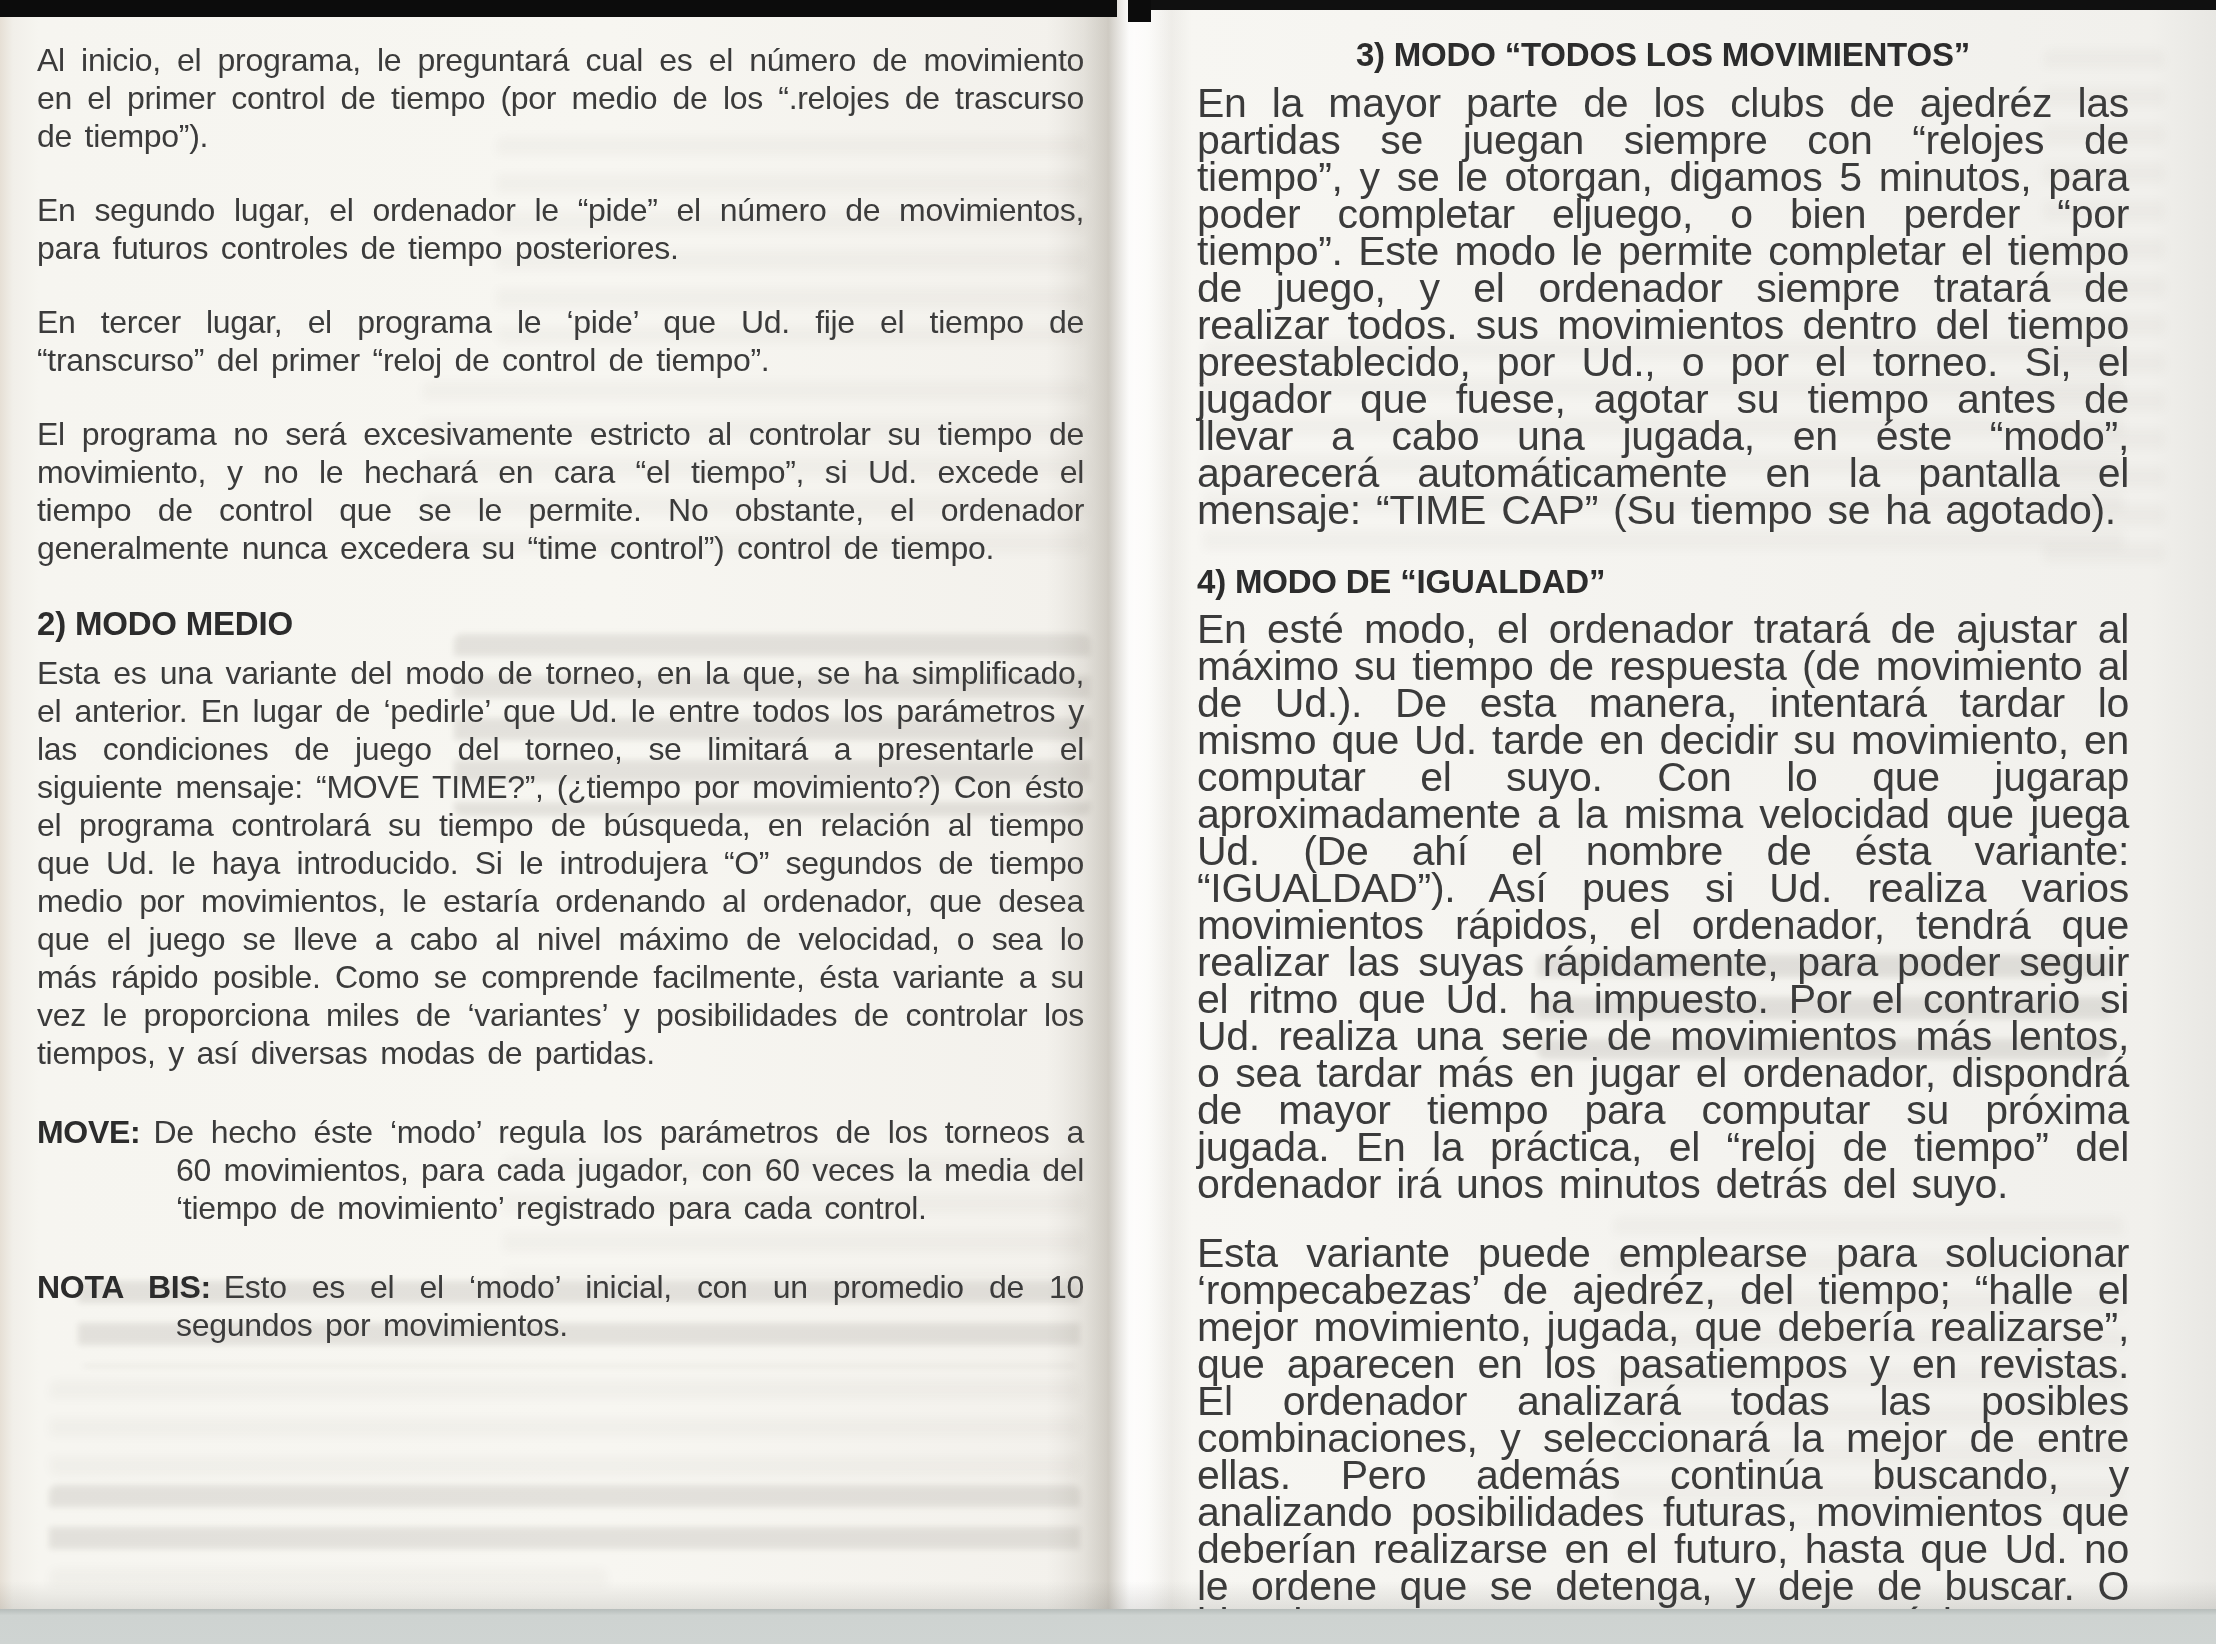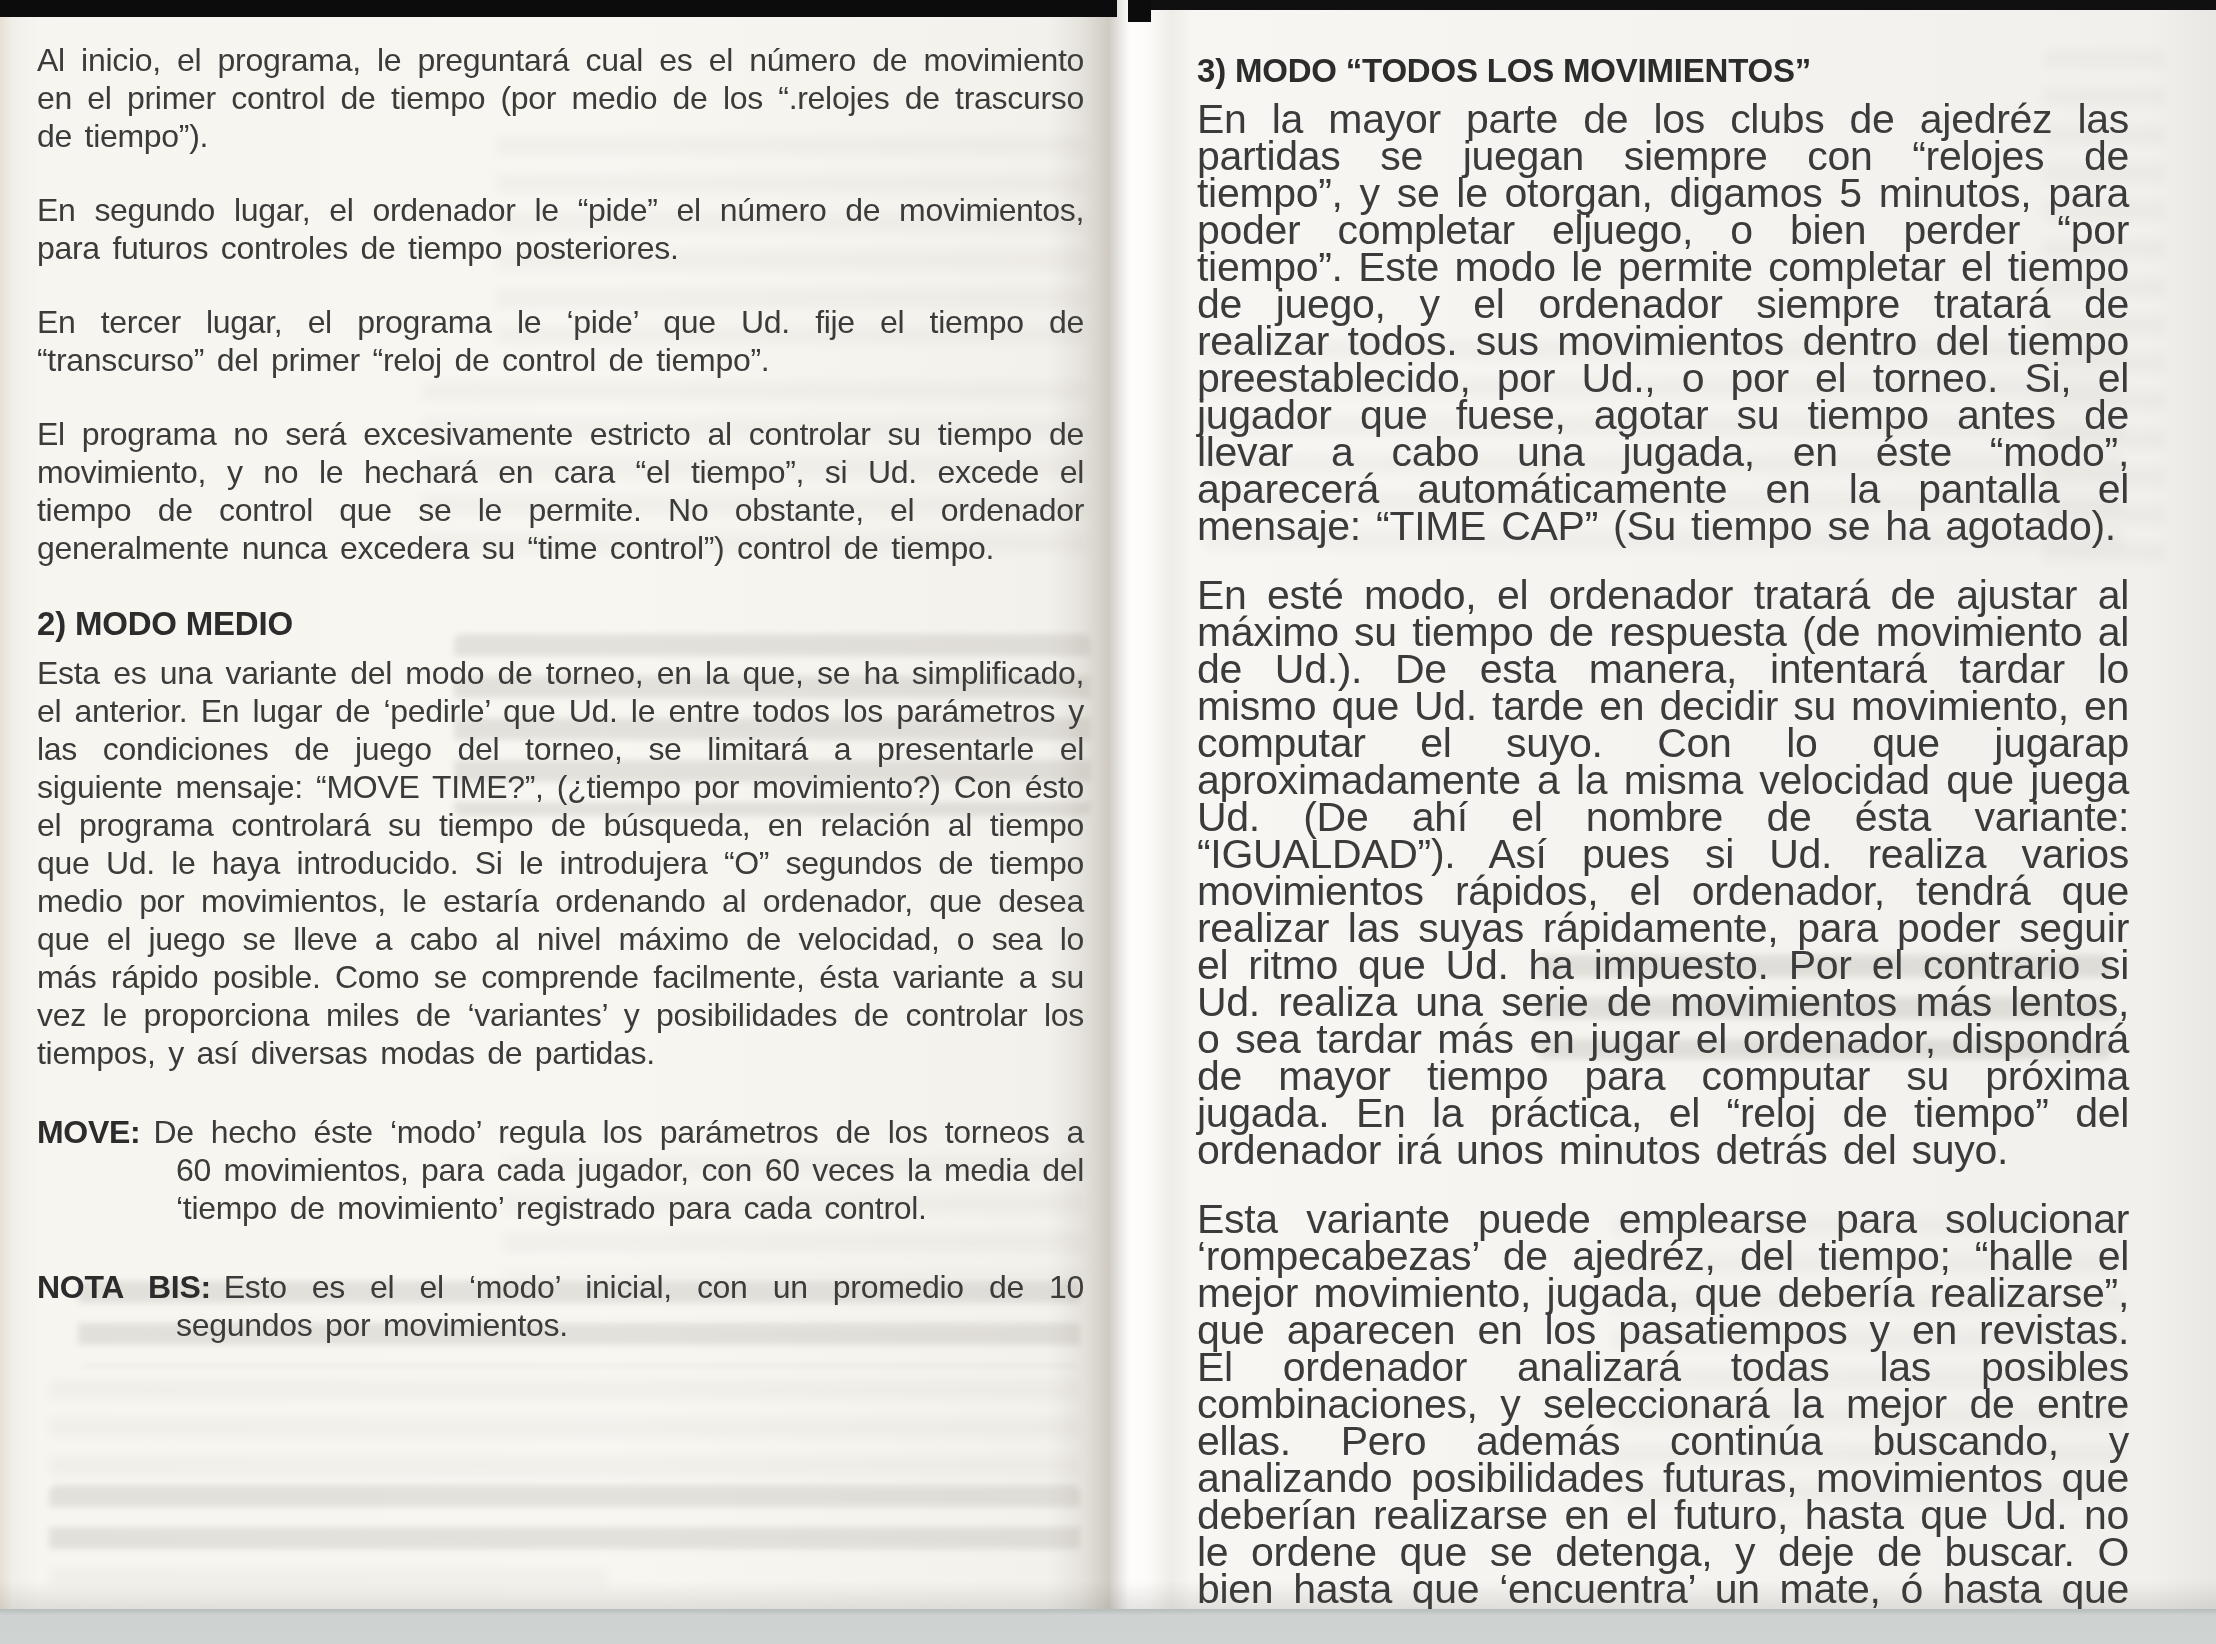--- a/index.html
+++ b/index.html
@@ -34,21 +34,21 @@
   .col{position:absolute;color:#3b3b3b;}
   .col-l{left:37px;top:41px;width:1047px;}
   .col-r{left:1197px;top:34px;width:932px;}
 
   p.body{margin:0 0 36px 0;font-size:32px;line-height:38px;text-align:justify;
          letter-spacing:-0.3px;word-spacing:4px;color:#3b3b3b;}
   .col-r p.body{font-size:41px;line-height:37px;margin-bottom:32px;}
 
   .h{font-size:33px;line-height:41px;font-weight:700;color:#2c2c2c;
      margin:18px 0 9.7px 0;letter-spacing:-0.2px;}
-  .h.first{margin-top:16px;}
+  .h.first{margin-top:0;text-align:center;}
 
   p.note{margin:41px 0 0 0;font-size:32px;line-height:38px;text-align:justify;
          letter-spacing:-0.3px;word-spacing:4px;padding-left:139px;text-indent:-139px;}
   p.note .lbl{font-weight:700;color:#2c2c2c;padding-right:13px;}
 
   
   .ghost{position:absolute;pointer-events:none;border-radius:8px;filter:blur(4px);opacity:.5;
     background:repeating-linear-gradient(180deg,
       rgba(125,118,106,0.15) 0px, rgba(125,118,106,0.15) 19.5px,
       rgba(125,118,106,0) 19.5px, rgba(125,118,106,0) 38px);}
@@ -89,20 +89,21 @@
     <p class="body">Esta es una variante del modo de torneo, en la que, se ha simplificado, el anterior. En lugar de ‘pedirle’ que Ud. le entre todos los parámetros y las condiciones de juego del torneo, se limitará a presentarle el siguiente mensaje: “MOVE TIME?”, (¿tiempo por movimiento?) Con ésto el programa controlará su tiempo de búsqueda, en relación al tiempo que Ud. le haya introducido. Si le introdujera “O” segundos de tiempo medio por movimientos, le estaría ordenando al ordenador, que desea que el juego se lleve a cabo al nivel máximo de velocidad, o sea lo más rápido posible. Como se comprende facilmente, ésta variante a su vez le proporciona miles de ‘variantes’ y posibilidades de controlar los tiempos, y así diversas modas de partidas.</p>
 
     <p class="note"><span class="lbl">MOVE:</span><span>De hecho éste ‘modo’ regula los parámetros de los torneos a 60 movimientos, para cada jugador, con 60 veces la media del ‘tiempo de movimiento’ registrado para cada control.</span></p>
     <p class="note"><span class="lbl">NOTA BIS:</span><span>Esto es el el ‘modo’ inicial, con un promedio de 10 segundos por movimientos.</span></p>
   </div>
 
   <div class="col col-r">
     <div class="h first">3) MODO “TODOS LOS MOVIMIENTOS”</div>
     <p class="body">En la mayor parte de los clubs de ajedréz las partidas se juegan siempre con “relojes de tiempo”, y se le otorgan, digamos 5 minutos, para poder completar eljuego, o bien perder “por tiempo”. Este modo le permite completar el tiempo de juego, y el ordenador siempre tratará de realizar todos. sus movimientos dentro del tiempo preestablecido, por Ud., o por el torneo. Si, el jugador que fuese, agotar su tiempo antes de llevar a cabo una jugada, en éste “modo”, aparecerá automáticamente en la pantalla el mensaje: “TIME CAP” (Su tiempo se ha agotado).</p>
 
+    <div class="h">4) MODO DE “IGUALDAD”</div>
     <p class="body">En esté modo, el ordenador tratará de ajustar al máximo su tiempo de respuesta (de movimiento al de Ud.). De esta manera, intentará tardar lo mismo que Ud. tarde en decidir su movimiento, en computar el suyo. Con lo que jugarap aproximadamente a la misma velocidad que juega Ud. (De ahí el nombre de ésta variante: “IGUALDAD”). Así pues si Ud. realiza varios movimientos rápidos, el ordenador, tendrá que realizar las suyas rápidamente, para poder seguir el ritmo que Ud. ha impuesto. Por el contrario si Ud. realiza una serie de movimientos más lentos, o sea tardar más en jugar el ordenador, dispondrá de mayor tiempo para computar su próxima jugada. En la práctica, el “reloj de tiempo” del ordenador irá unos minutos detrás del suyo.</p>
 
     <p class="body">Esta variante puede emplearse para solucionar ‘rompecabezas’ de ajedréz, del tiempo; “halle el mejor movimiento, jugada, que debería realizarse”, que aparecen en los pasatiempos y en revistas. El ordenador analizará todas las posibles combinaciones, y seleccionará la mejor de entre ellas. Pero además continúa buscando, y analizando posibilidades futuras, movimientos que deberían realizarse en el futuro, hasta que Ud. no le ordene que se detenga, y deje de buscar. O bien hasta que ‘encuentra’ un mate, ó hasta que cubra las 14 ‘turnos’ futuros que la memoria puede predecir y analizar, (nº máximo de análisis, para los cuales está programado el ordenador). Esta posibilidad resulta extremada-mente útil para resolver los problemas que se plantean en juegos de ajedréz por correspondencia, que otorgan premios a la mejor jugada sugerida o a la solución de un “enigma” que se plantee. Ud. puede conectar su ordenador durante la noche, y mientras descansa y duerme, su ordenador le halla la mejor solución a la</p>
   </div>
 
   <div class="gutter"></div>
   <div class="topbar-left"></div>
   <div class="topbar-right"></div>
   <div class="topbar-notch"></div>
   <div class="page-shadow"></div>

